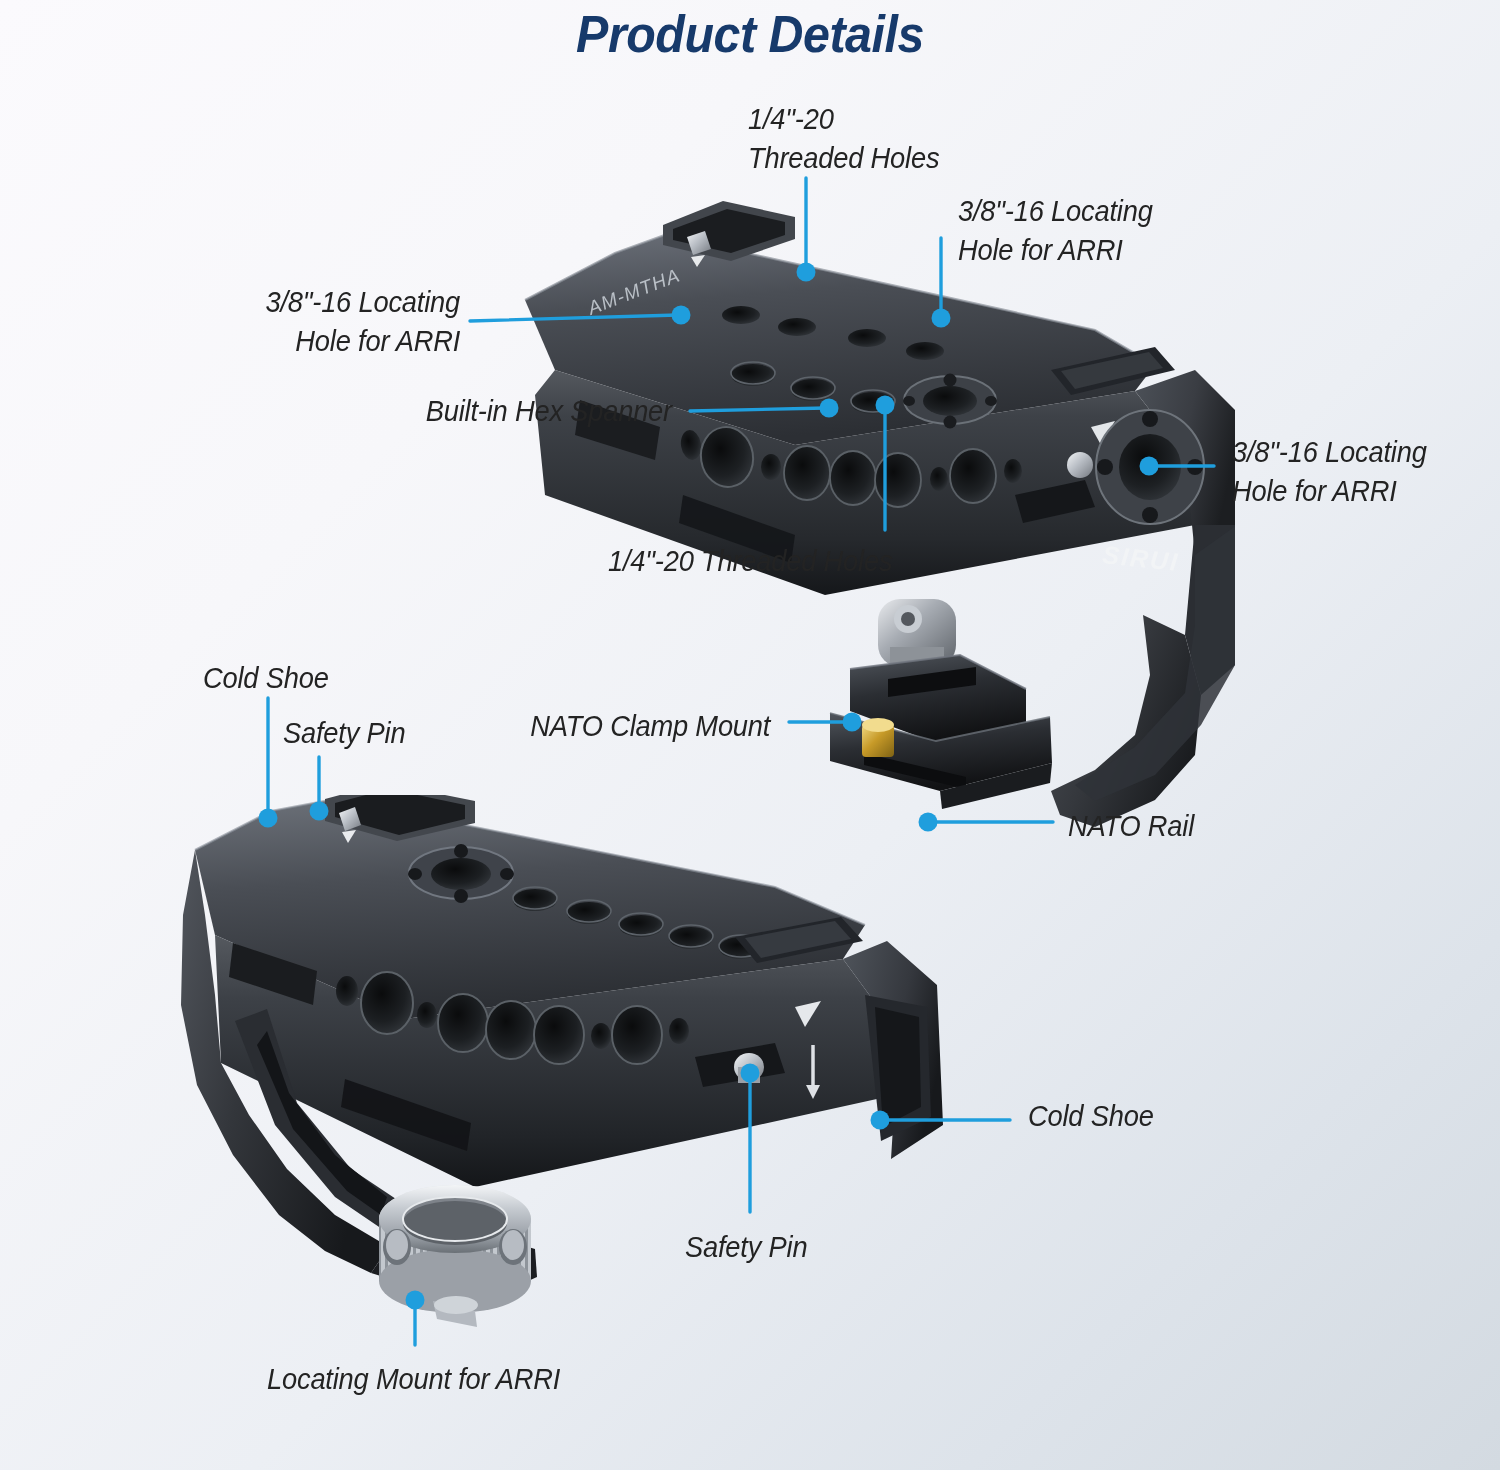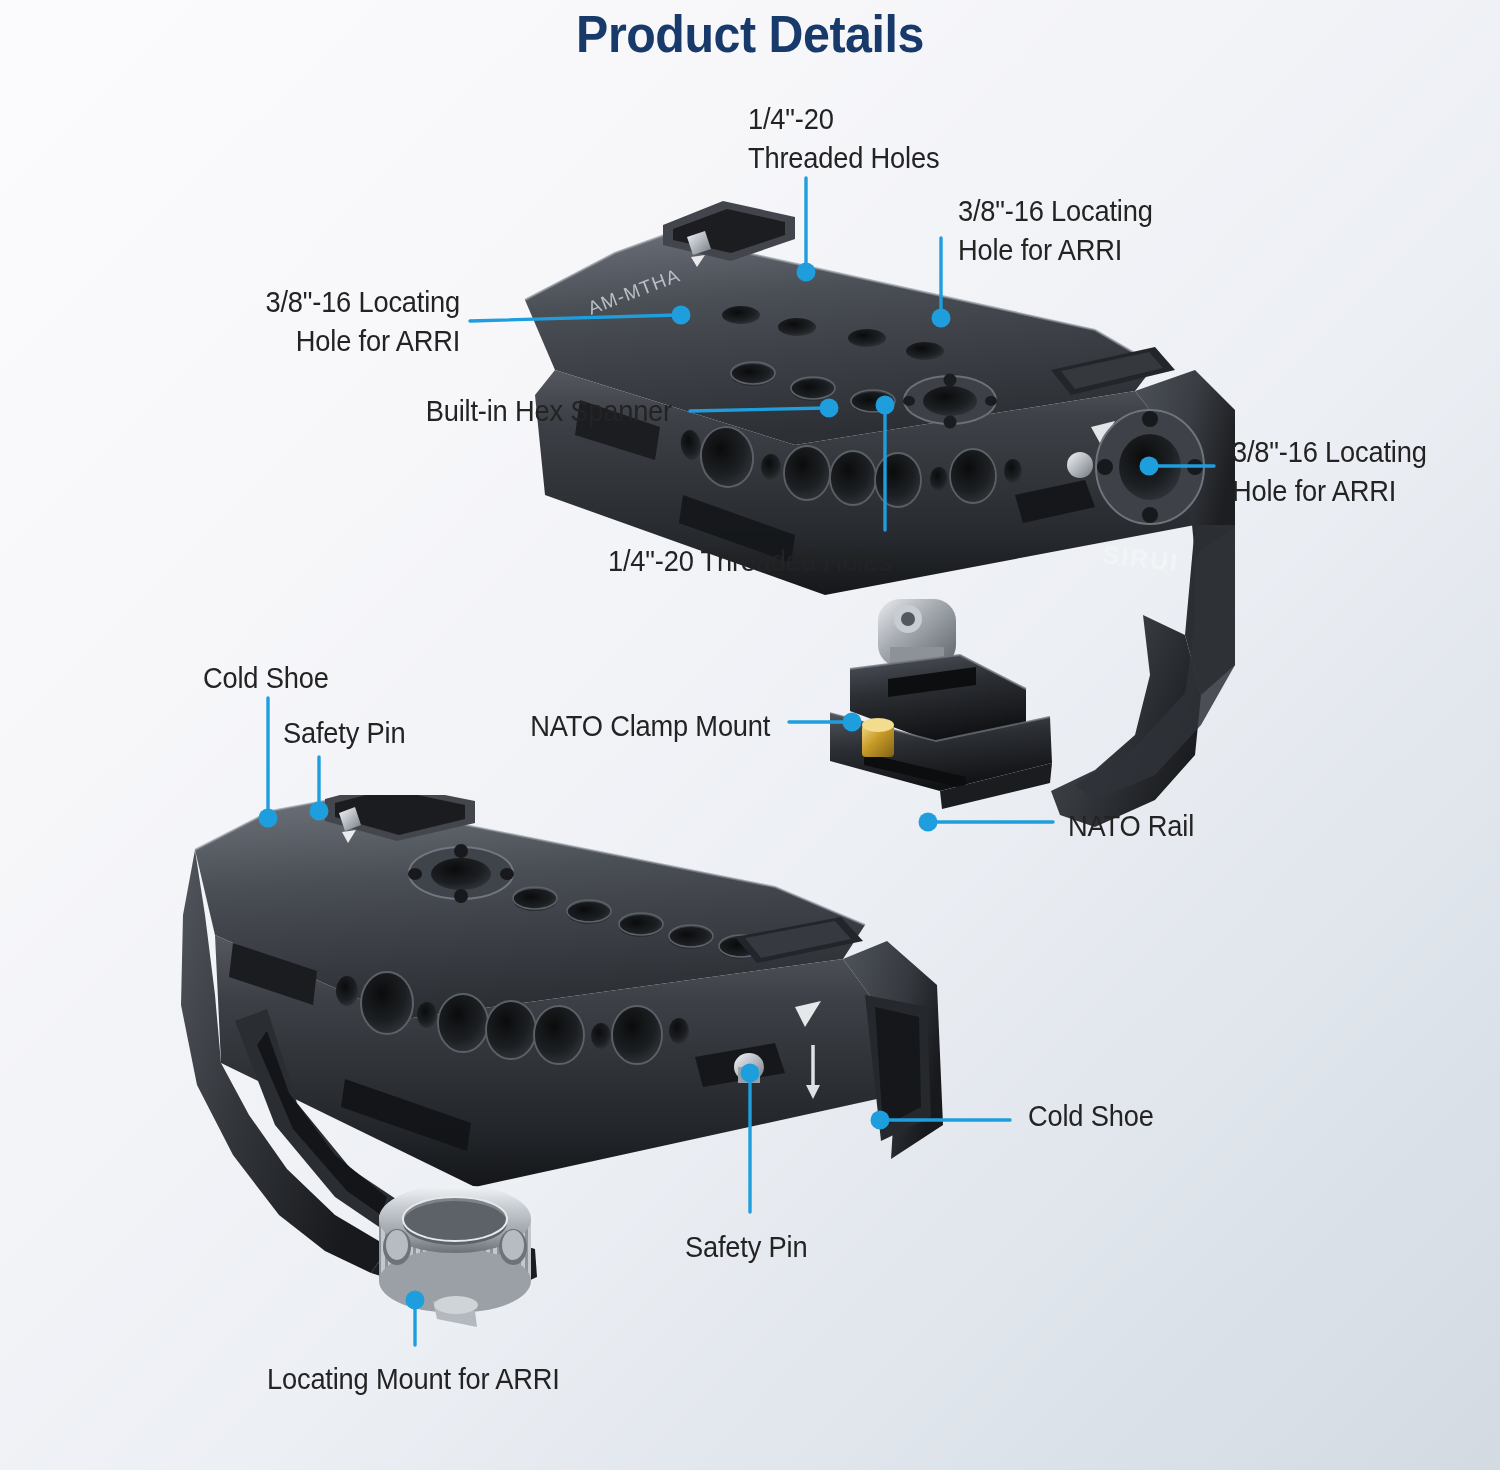--- a/index.html
+++ b/index.html
@@ -3,21 +3,21 @@
 <meta charset="utf-8">
 <style>
   html,body{margin:0;padding:0;}
   body{
     width:1500px;height:1470px;
     font-family:"Liberation Sans","DejaVu Sans",sans-serif;
     background:linear-gradient(135deg,#fbfafd 0%,#f7f7fa 28%,#eceff4 58%,#dde3ea 82%,#d3dae1 100%);
     overflow:hidden;
     position:relative;
   }
-  #stage{position:absolute;inset:0;}
+  #stage{position:absolute;inset:0;font-style:italic;}
   .page-title{
     position:absolute;left:0;top:4px;width:1500px;text-align:center;
     font-size:52px;font-weight:bold;color:#173a6b;
     letter-spacing:-0.5px;
     font-family:"Liberation Sans","DejaVu Sans",sans-serif;
     transform:scaleX(0.93);transform-origin:center top;
   }
   .lbl{
     position:absolute;
     color:#232323;

